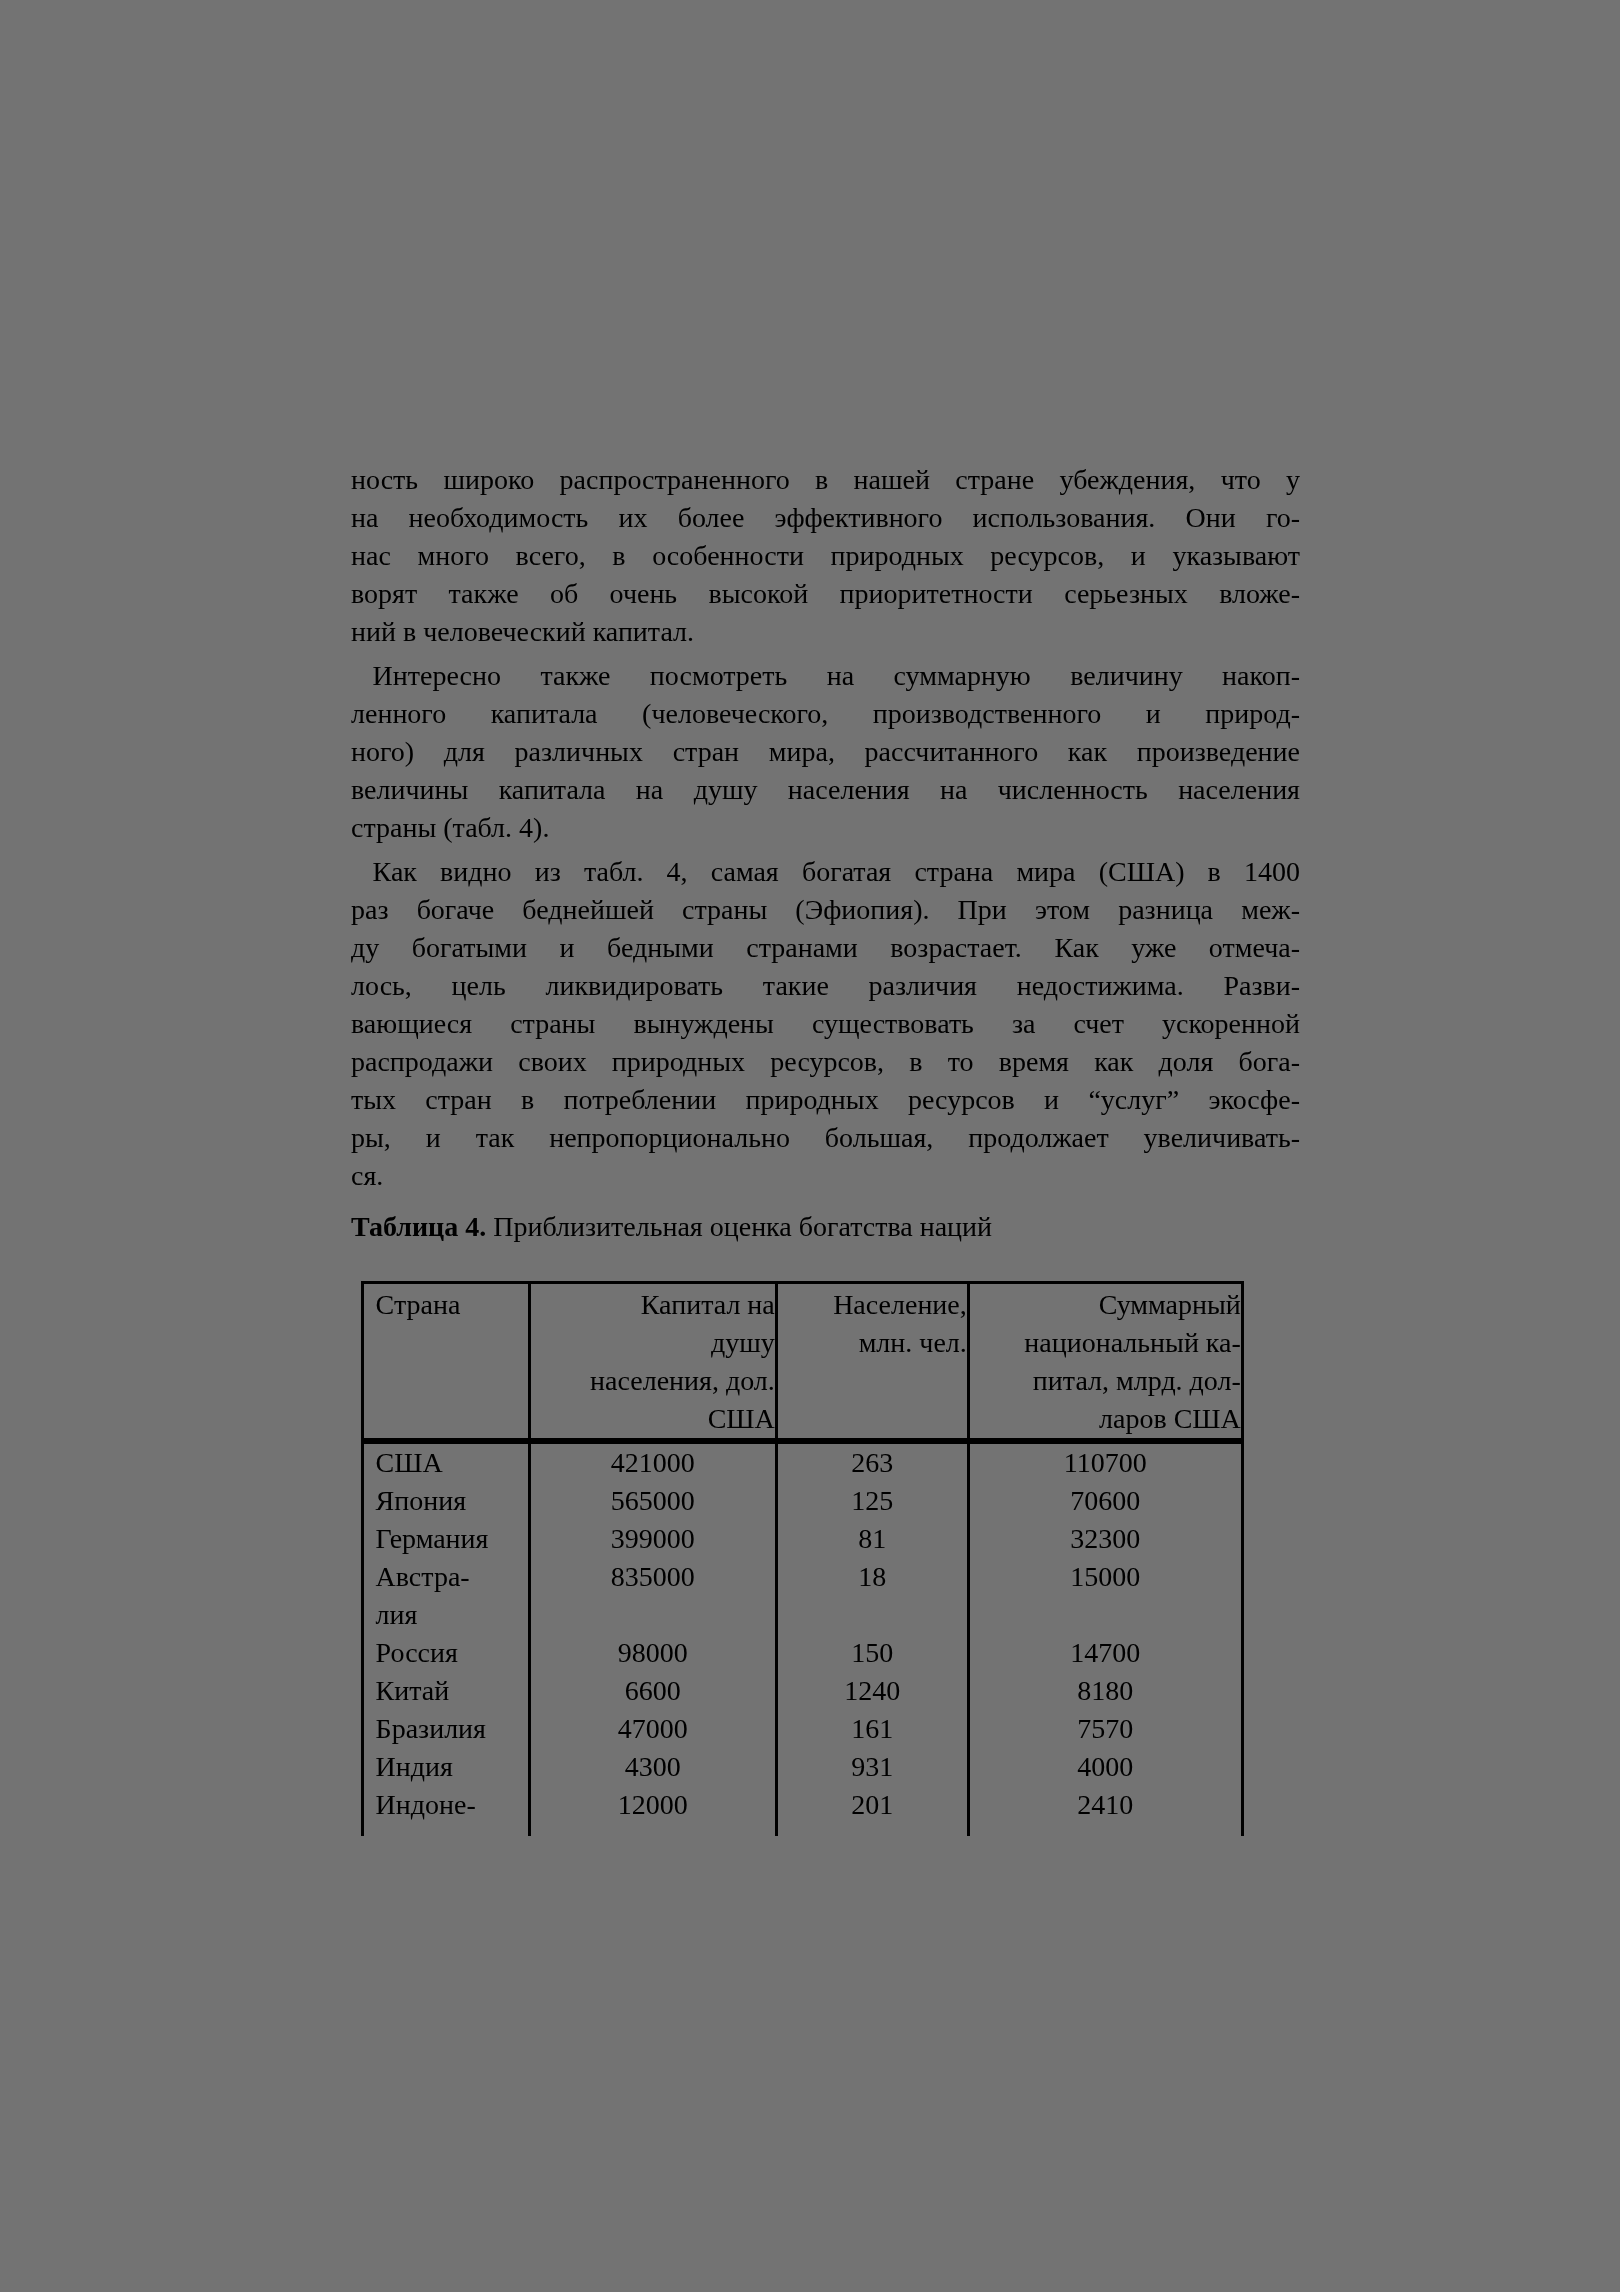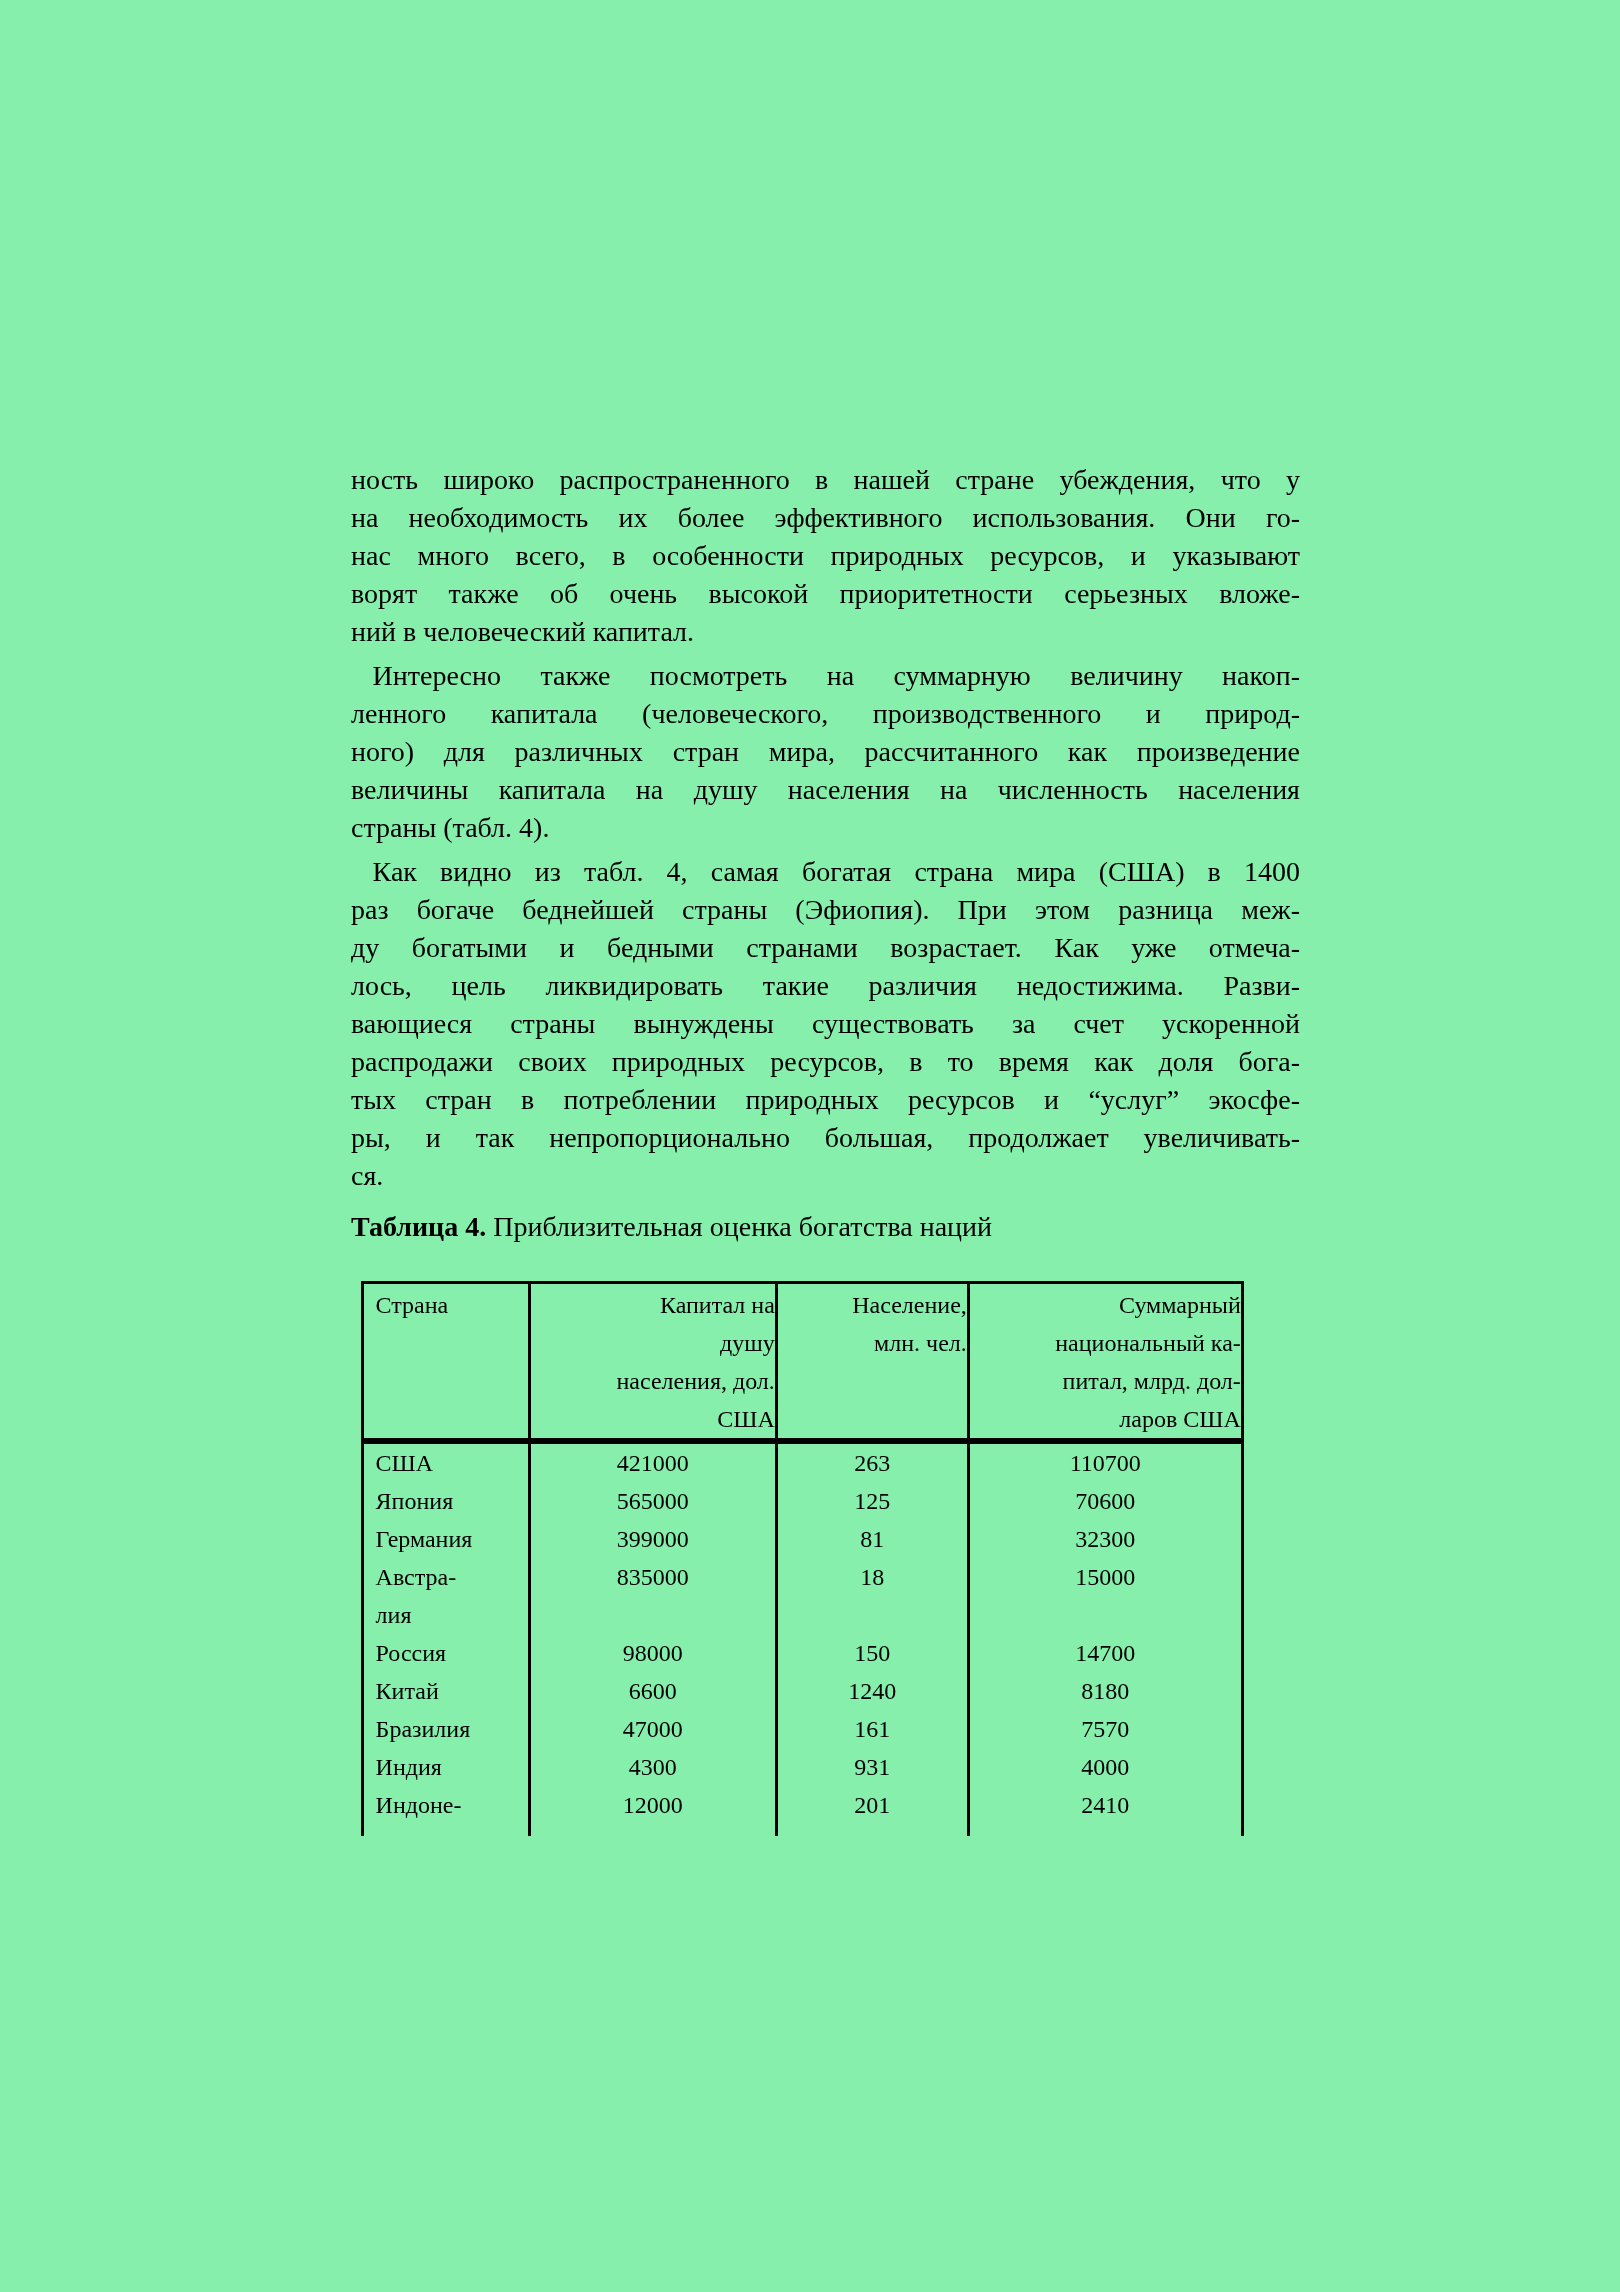--- a/index.html
+++ b/index.html
@@ -1,19 +1,19 @@
 <!DOCTYPE html>
 <html><head>
 <meta charset="utf-8">
 <style>
   html,body { margin:0; padding:0; background:#e8e8e8; }
   .page {
     position:relative;
     width:1620px; height:2293px;
-    background:#86efac;
+    background:#737373;
     color:#000000;
     font-family:"Liberation Serif", serif;
     margin:0 auto;
     overflow:hidden;
   }
   .textblock {
     position:absolute;
     left:351px; top:461px; width:949px;
     font-size:28px;
     line-height:38px;
@@ -28,21 +28,21 @@
     border-collapse:collapse;
     table-layout:fixed;
     margin:35px 0 0 9.8px;
   }
   table.wealth col.c1 { width:167px; }
   table.wealth col.c2 { width:247px; }
   table.wealth col.c3 { width:192px; }
   table.wealth col.c4 { width:274px; }
   table.wealth th, table.wealth td {
     font-weight:normal;
-    font-size:24px;
+    font-size:28px;
     line-height:38px;
     white-space:pre-line;
     vertical-align:top;
     padding:0;
     border-left:3.9px solid #000;
   }
   table.wealth th:last-child, table.wealth td:last-child { border-right:3.9px solid #000;margin-top:39px; }
   table.wealth th {
     border-top:3.9px solid #000;
     border-bottom:6.9px solid #000;

